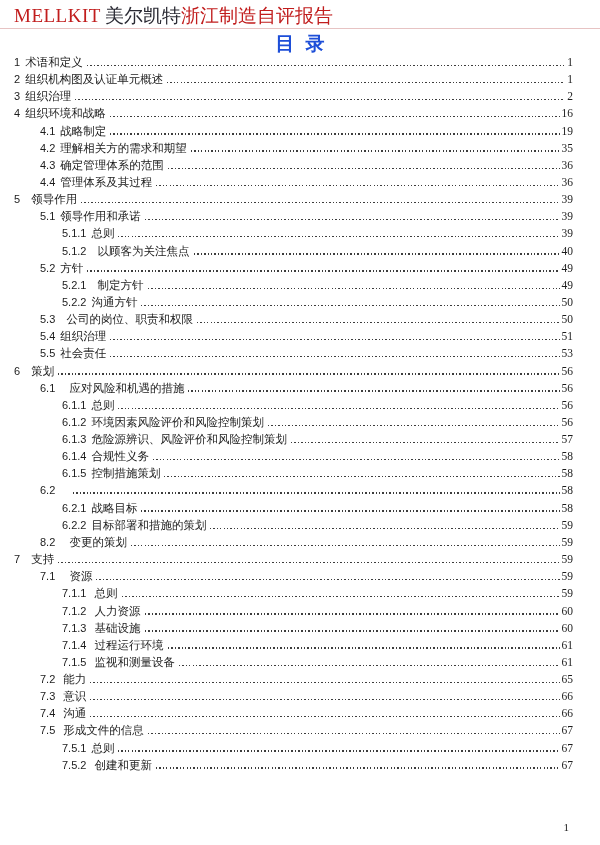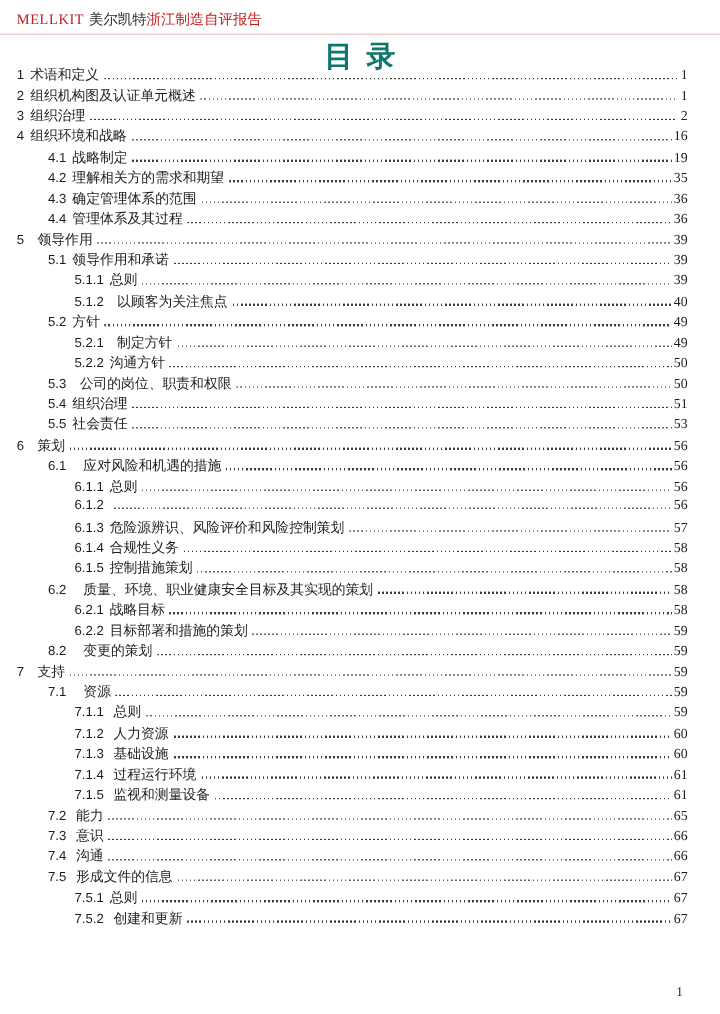--- a/index.html
+++ b/index.html
@@ -6,35 +6,35 @@
   .page{
     position:relative;
     width:600px;height:845px;
     background:#ffffff;
     font-family:"Liberation Serif", serif;
     color:#1c1c1c;
     overflow:hidden;
   }
   .header{
     position:absolute;top:7px;left:14px;right:0;
-    font-size:12px;line-height:18px;white-space:pre;
+    font-size:19px;line-height:18px;white-space:pre;
   }
   .header .brand{color:#c11d1d;letter-spacing:0.5px;margin-right:4px;}
   .header .company{color:#2a2a33;}
   .header .doc{color:#c11d1d;}
   .header-rule{
     position:absolute;top:28px;left:0;width:600px;height:0;
     border-top:1px solid #e7c3c3;
   }
   .doc-title{
     position:absolute;top:31px;left:0;width:600px;
     text-align:center;
-    font-size:24px;font-weight:bold;
+    font-size:19px;font-weight:bold;
     letter-spacing:11px;text-indent:11px;
-    color:#0f766e;
+    color:#1d4ed8;
   }
   .toc{
     position:absolute;top:55px;left:14px;right:27px;
   }
   .toc-row{
     display:flex;align-items:baseline;
     height:17.15px;
     font-size:11.5px;
   }
   .toc-row .num{
@@ -191,20 +191,21 @@
         <span class="page-num">56</span>
       </div>
       <div class="toc-row lvl-3">
         <span class="num">6.1.1</span>
         <span class="title">总则</span>
         <span class="leader"></span>
         <span class="page-num">56</span>
       </div>
       <div class="toc-row lvl-3">
         <span class="num">6.1.2</span>
+        <span class="title">环境因素风险评价和风险控制策划</span>
         <span class="leader"></span>
         <span class="page-num">56</span>
       </div>
       <div class="toc-row lvl-3">
         <span class="num">6.1.3</span>
         <span class="title">危险源辨识、风险评价和风险控制策划</span>
         <span class="leader"></span>
         <span class="page-num">57</span>
       </div>
       <div class="toc-row lvl-3">
@@ -214,21 +215,20 @@
         <span class="page-num">58</span>
       </div>
       <div class="toc-row lvl-3">
         <span class="num">6.1.5</span>
         <span class="title">控制措施策划</span>
         <span class="leader"></span>
         <span class="page-num">58</span>
       </div>
       <div class="toc-row lvl-2">
         <span class="num">6.2   </span>
-        <span class="title">质量、环境、职业健康安全目标及其实现的策划</span>
         <span class="leader"></span>
         <span class="page-num">58</span>
       </div>
       <div class="toc-row lvl-3">
         <span class="num">6.2.1</span>
         <span class="title">战略目标</span>
         <span class="leader"></span>
         <span class="page-num">58</span>
       </div>
       <div class="toc-row lvl-3">

